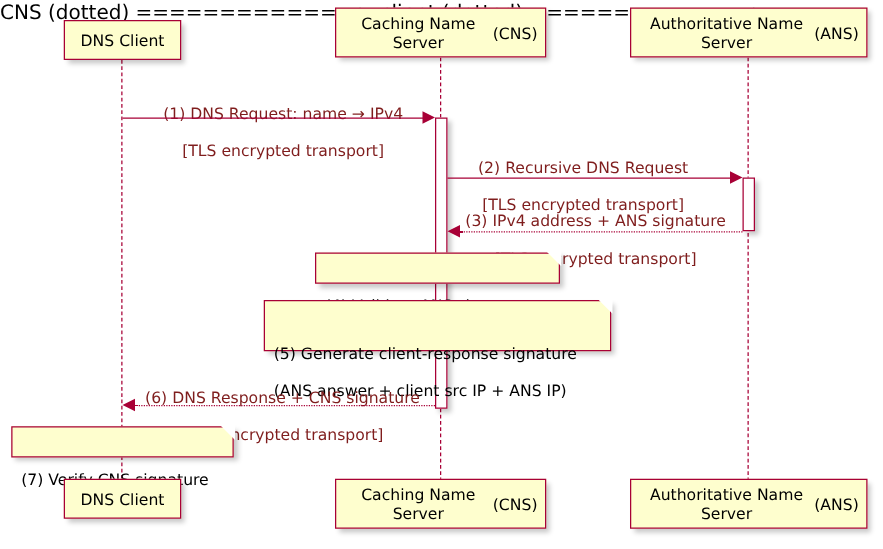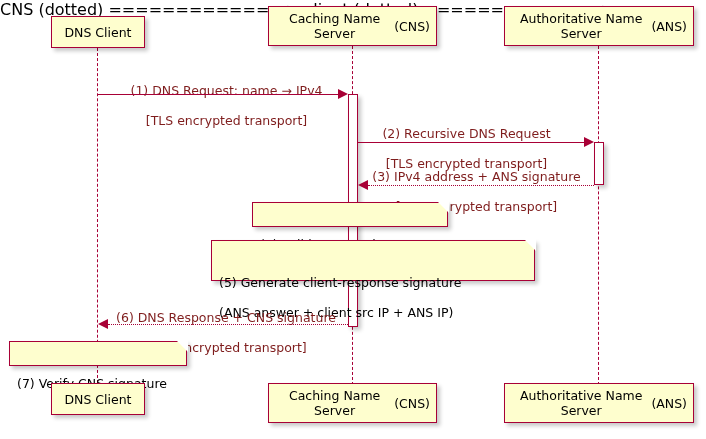--- a/index.html
+++ b/index.html
@@ -165,21 +165,21 @@
   <div class="arrow-line dotted" style="left:368px; top:185px; width:226px;"></div>
   <div class="arrow-head left" style="left:358px; top:180px;"></div>
 
   
   <div class="note" style="left:252px; top:202px; width:196px; height:25px;">
     <span class="foldtri"></span>
     <span>(4) Validate ANS signature</span>
   </div>
 
   
-  <div class="note" style="left:211px; top:240px; width:324px; height:41px;">
+  <div class="note" style="left:211px; top:240px; width:278px; height:41px;">
     <span class="foldtri"></span>
     <span>(5) Generate client-response signature</span><br>
     <span>(ANS answer + client src IP + ANS IP)</span>
   </div>
 
    client (dotted) ============ --&gt;
   <div class="msg-label" style="left:100px; top:295px; width:252px;">
     <span>(6) DNS Response + CNS signature</span><br>
     <span>[TLS encrypted transport]</span>
   </div>

